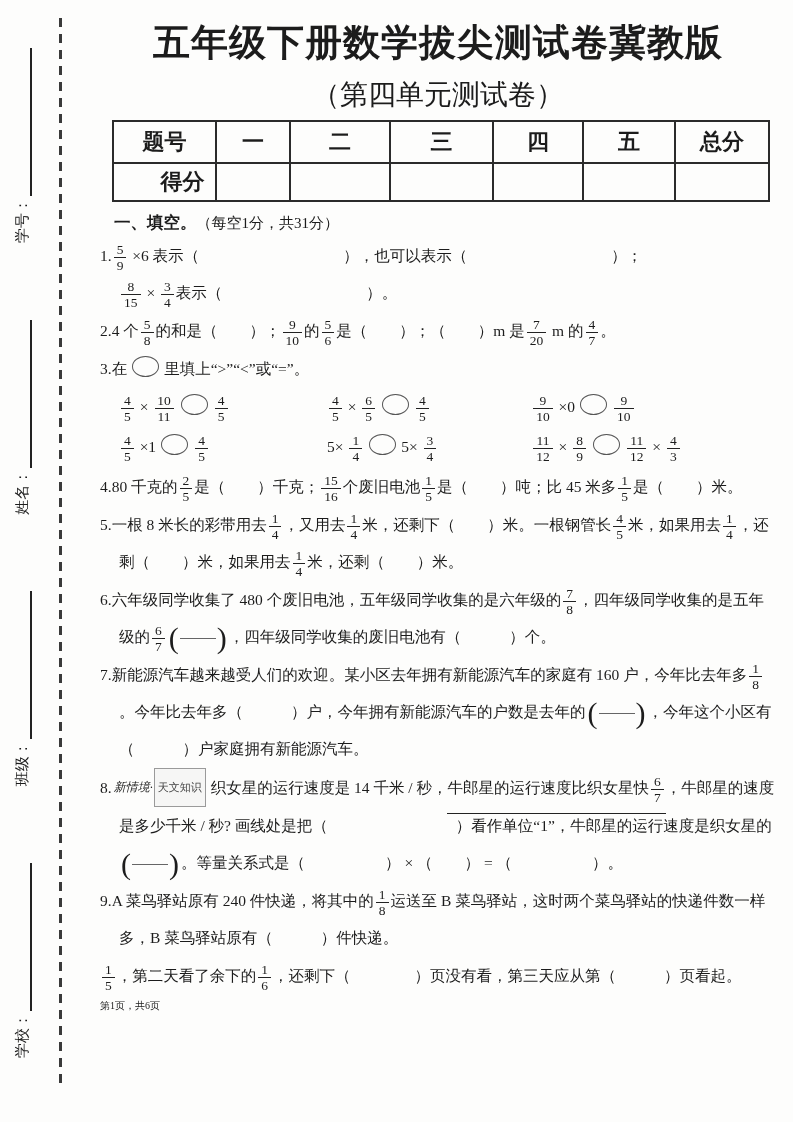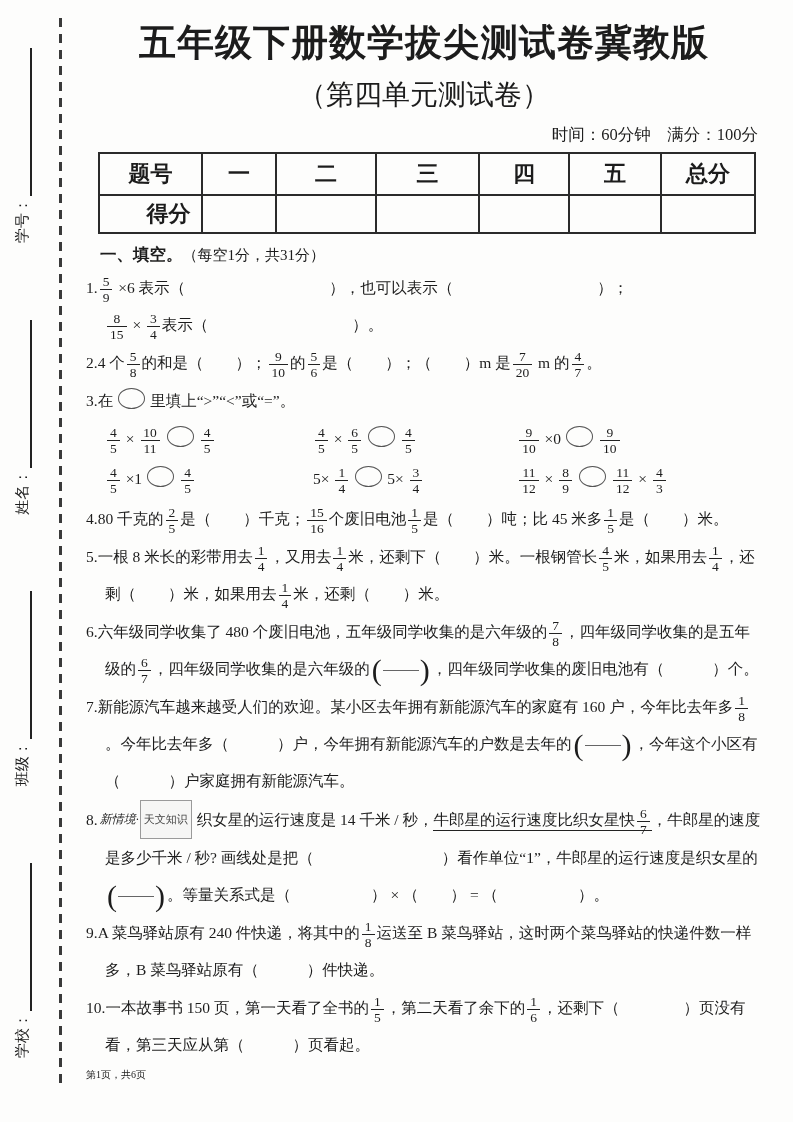--- a/index.html
+++ b/index.html
@@ -17,21 +17,21 @@
   .sidebar-rot {
     position:absolute; left:8px; top:1072px; width:1038px; height:28px;
     transform:rotate(-90deg); transform-origin:0 0;
     display:flex; justify-content:space-between; align-items:center;
     font-size:15px; padding:0 14px; box-sizing:border-box;
   }
   .sb-field { display:flex; align-items:flex-end; white-space:nowrap; }
   .sb-line { display:inline-block; width:148px; border-bottom:2px solid #222; height:1.05em; margin-left:2px; }
 
   
-  .main { position:absolute; left:86px; top:0; width:676px; }
+  .main { position:absolute; left:100px; top:0; width:676px; }
   .title { margin-top:18px; text-align:center; font-size:37px; font-weight:bold; letter-spacing:1px; }
   .subtitle { margin-top:8px; text-align:center; font-size:28px; }
   .meta { margin-top:10px; text-align:right; font-size:16.5px; padding-right:4px; }
 
   table.score { border-collapse:collapse; table-layout:fixed; width:656px; margin:6px 0 8px 12px; }
   table.score td {
     border:2px solid #2b2b2b; text-align:center; vertical-align:middle;
     font-size:22px; font-weight:600; padding:0;
   }
   tr.score-head td { height:40px; }
@@ -58,21 +58,21 @@
 
   .circle {
     display:inline-block; width:25px; height:19px; border:1.3px solid #555;
     border-radius:50%; vertical-align:-3px; margin:0 5px; text-indent:0; background:transparent;
   }
 
   .fb { display:inline-flex; align-items:center; vertical-align:middle; margin:0 2px; text-indent:0; }
   .fbp { font-size:30px; line-height:1; font-weight:300; }
   .fbl { display:inline-block; width:36px; border-top:1.5px solid #666; margin:0 1px; }
 
-  .ug { border-bottom:1.5px solid #222; padding-bottom:2px; }
+  .ug { border-bottom:1.5px solid #222; padding-bottom:17px; }
 
   .qbadge { display:inline-flex; align-items:center; margin:0 5px 0 2px; vertical-align:2px; text-indent:0; }
   .qbadge-a { font-weight:normal; font-style:italic; font-size:12px; }
   .qbadge-b { font-size:11px; border:1px solid #9a9a9a; padding:0 3px; background:#f6f6f5; color:#444; margin-left:1px; }
 
   .qgrid { display:grid; grid-template-columns:1.02fr 1fr 1.2fr; text-indent:0; padding-left:0; }
   .qcell { line-height:40px; }
 
   .footer { text-align:left; font-size:10px; margin-top:5px; }
 </style>
@@ -98,21 +98,20 @@
     </span>
     <span class="sb-field">
       <span>学号：</span>
       <span class="sb-line"></span>
     </span>
   </div>
 
   <div class="main">
     <div class="title">五年级下册数学拔尖测试卷冀教版</div>
     <div class="subtitle">（第四单元测试卷）</div>
-    <div class="meta">时间：60分钟　满分：100分</div>
 
     <table class="score">
       <colgroup>
         <col style="width:103px">
           <col style="width:74px">
           <col style="width:100px">
         <col style="width:103px">
           <col style="width:90px">
           <col style="width:92px">
           <col style="width:94px">
@@ -254,21 +253,21 @@
           </span><span class="t">，还剩</span><span class="blank">（<span class="bsp" style="width: 32px;"></span>）</span><span class="t">米，如果用去</span><span class="frac">
             <span class="num">1</span>
             <span class="den">4</span>
           </span><span class="t">米，还剩</span><span class="blank">（<span class="bsp" style="width: 32px;"></span>）</span><span class="t">米。</span></div>
         <div class="q"><span class="t">6.六年级同学收集了 480 个废旧电池，五年级同学收集的是六年级的</span><span class="frac">
             <span class="num">7</span>
             <span class="den">8</span>
           </span><span class="t">，四年级同学收集的是五年级的</span><span class="frac">
             <span class="num">6</span>
             <span class="den">7</span>
-          </span><span class="t">，四年级同学收集的是六年级的</span><span class="fb">
+          </span><span class="fb">
             <span class="fbp">(</span>
             <span class="fbl"></span>
             <span class="fbp">)</span>
           </span><span class="t">，四年级同学收集的废旧电池有</span><span class="blank">（<span class="bsp" style="width: 48px;"></span>）</span><span class="t">个。</span></div>
         <div class="q"><span class="t">7.新能源汽车越来越受人们的欢迎。某小区去年拥有新能源汽车的家庭有 160 户，今年比去年多</span><span class="frac">
             <span class="num">1</span>
             <span class="den">8</span>
           </span><span class="t">。今年比去年多</span><span class="blank">（<span class="bsp" style="width: 48px;"></span>）</span><span class="t">户，今年拥有新能源汽车的户数是去年的</span><span class="fb">
             <span class="fbp">(</span>
             <span class="fbl"></span>
@@ -282,21 +281,21 @@
               <span class="den">7</span>
             </span></span><span class="t">，牛郎星的速度是多少千米 / 秒? 画线处是把</span><span class="blank">（<span class="bsp" style="width: 128px;"></span>）</span><span class="t">看作单位“1”，牛郎星的运行速度是织女星的</span><span class="fb">
             <span class="fbp">(</span>
             <span class="fbl"></span>
             <span class="fbp">)</span>
           </span><span class="t">。等量关系式是</span><span class="blank">（<span class="bsp" style="width: 80px;"></span>）</span><span class="t"> × </span><span class="blank">（<span class="bsp" style="width: 32px;"></span>）</span><span class="t"> = </span><span class="blank">（<span class="bsp" style="width: 80px;"></span>）</span><span class="t">。</span></div>
         <div class="q"><span class="t">9.A 菜鸟驿站原有 240 件快递，将其中的</span><span class="frac">
             <span class="num">1</span>
             <span class="den">8</span>
           </span><span class="t">运送至 B 菜鸟驿站，这时两个菜鸟驿站的快递件数一样多，B 菜鸟驿站原有</span><span class="blank">（<span class="bsp" style="width: 48px;"></span>）</span><span class="t">件快递。</span></div>
-        <div class="q"><span class="t">10.一本故事书 150 页，第一天看了全书的</span><span class="frac">
+        <div class="q"><span class="frac">
             <span class="num">1</span>
             <span class="den">5</span>
           </span><span class="t">，第二天看了余下的</span><span class="frac">
             <span class="num">1</span>
             <span class="den">6</span>
           </span><span class="t">，还剩下</span><span class="blank">（<span class="bsp" style="width: 64px;"></span>）</span><span class="t">页没有看，第三天应从第</span><span class="blank">（<span class="bsp" style="width: 48px;"></span>）</span><span class="t">页看起。</span></div>
       </div>
 
     <div class="footer">第1页，共6页</div>
   </div>

